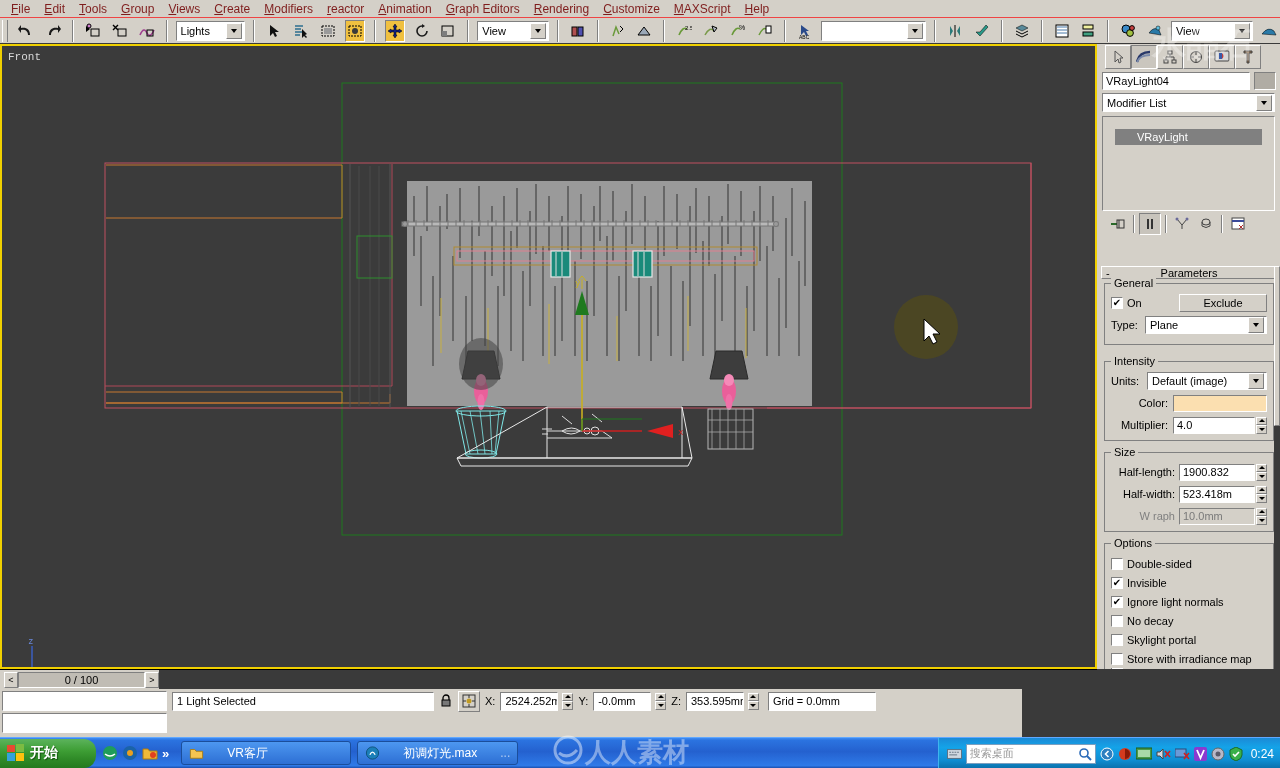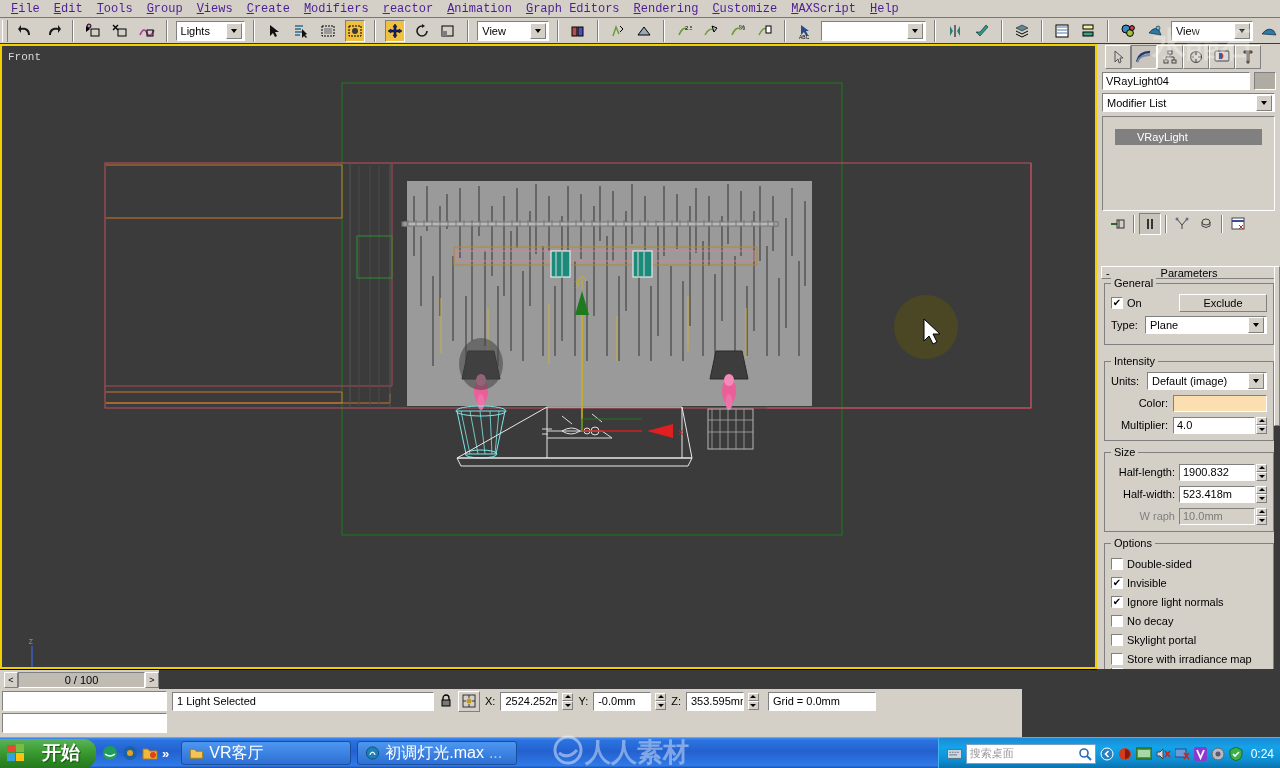--- a/index.html
+++ b/index.html
@@ -3,21 +3,21 @@
 <meta charset="utf-8">
 <style>
   * { box-sizing: border-box; margin:0; padding:0; }
   html,body { width:1280px; height:768px; overflow:hidden;
     font-family:"Liberation Sans", sans-serif; font-size:11px; }
   body { background:#3a3a3a; position:relative; }
 
   
   #menubar { position:absolute; left:0; top:0; width:1280px; height:17px;
      background:#d4d0c8; display:flex; align-items:center; padding-left:4px;
-     font-family:Liberation Mono, monospace; font-size:12px; color:#4c1d95; }
+     font-family:Liberation Sans, sans-serif; font-size:12px; color:#7f1d1d; }
   #menubar .mi { padding:1px 7px; white-space:nowrap; }
   .u { text-decoration:underline; }
 
   
   #toolbar { position:absolute; left:0; top:17px; width:1280px; height:26px;
      background:#d4d0c8; display:flex; align-items:center; gap:5px;
      border-top:1px solid #ef4444; }
   .tb-grip { width:6px; height:22px; margin:0 2px;
      border-left:1px solid #fff; border-right:1px solid #808080; }
   .tb-sep { width:2px; height:22px; margin:0 3px;
@@ -141,29 +141,29 @@
   .pbtn { width:22px; height:21px; background:#d4d0c8;
      border:1px solid; border-color:#fff #808080 #808080 #fff;
      display:flex; align-items:center; justify-content:center; }
 
   
   #taskbar { position:absolute; left:0; top:737px; width:1280px; height:31px;
      background:linear-gradient(to bottom,#3f8cf3 0%,#2b73e0 8%,#2461cf 45%,#2f7ae8 92%,#1c4fae 100%);
      border-top:1px solid #60a8ff; display:flex; align-items:center; }
   #startbtn { width:96px; height:29px; margin-left:0px;
      background:linear-gradient(to bottom,#5cb35c 0%,#3e9e35 40%,#2f8a27 70%,#247a1e 100%);
-     border-radius:0 12px 12px 0; display:flex; align-items:center; gap:17px;
+     border-radius:0 12px 12px 0; display:flex; align-items:center; gap:5px;
      padding-left:7px; color:#fff; font-weight:bold;
-     font-family:"Liberation Serif", serif; font-size:19px;
+     font-family:"Liberation Serif", serif; font-size:14px;
      text-shadow:1px 1px 1px #14500f; }
   .qlaunch { display:flex; align-items:center; gap:4px; padding:0 6px; }
   .tbtask { height:24px; min-width:170px; margin-left:6px;
      background:linear-gradient(to bottom,#4d97f0,#2d6fd4);
      border:1px solid #1b4e9b; border-radius:3px; display:flex;
-     align-items:center; gap:5px; padding:0 7px; color:#fff; font-size:16px;
+     align-items:center; gap:23px; padding:0 7px; color:#fff; font-size:12px;
      font-family:"Liberation Sans", sans-serif; }
   #tray { position:absolute; right:0; top:0; height:31px; display:flex;
      align-items:center; gap:4px; padding-right:6px;
      background:linear-gradient(to bottom,#1b8ad6 0%,#14a3e8 30%,#0f8fd4 70%,#0b6ea8 100%);
      border-left:1px solid #3fb4ee; padding-left:8px; }
   #trayclock { color:#fff; font-size:12px; font-family:"Liberation Sans",sans-serif;
      margin-left:4px; }
   #deskSearch { height:20px; width:130px; background:#fff; border:1px solid #7a9fc0;
      display:flex; align-items:center; padding:0 3px; font-size:11px; color:#9a9a9a; }
 

